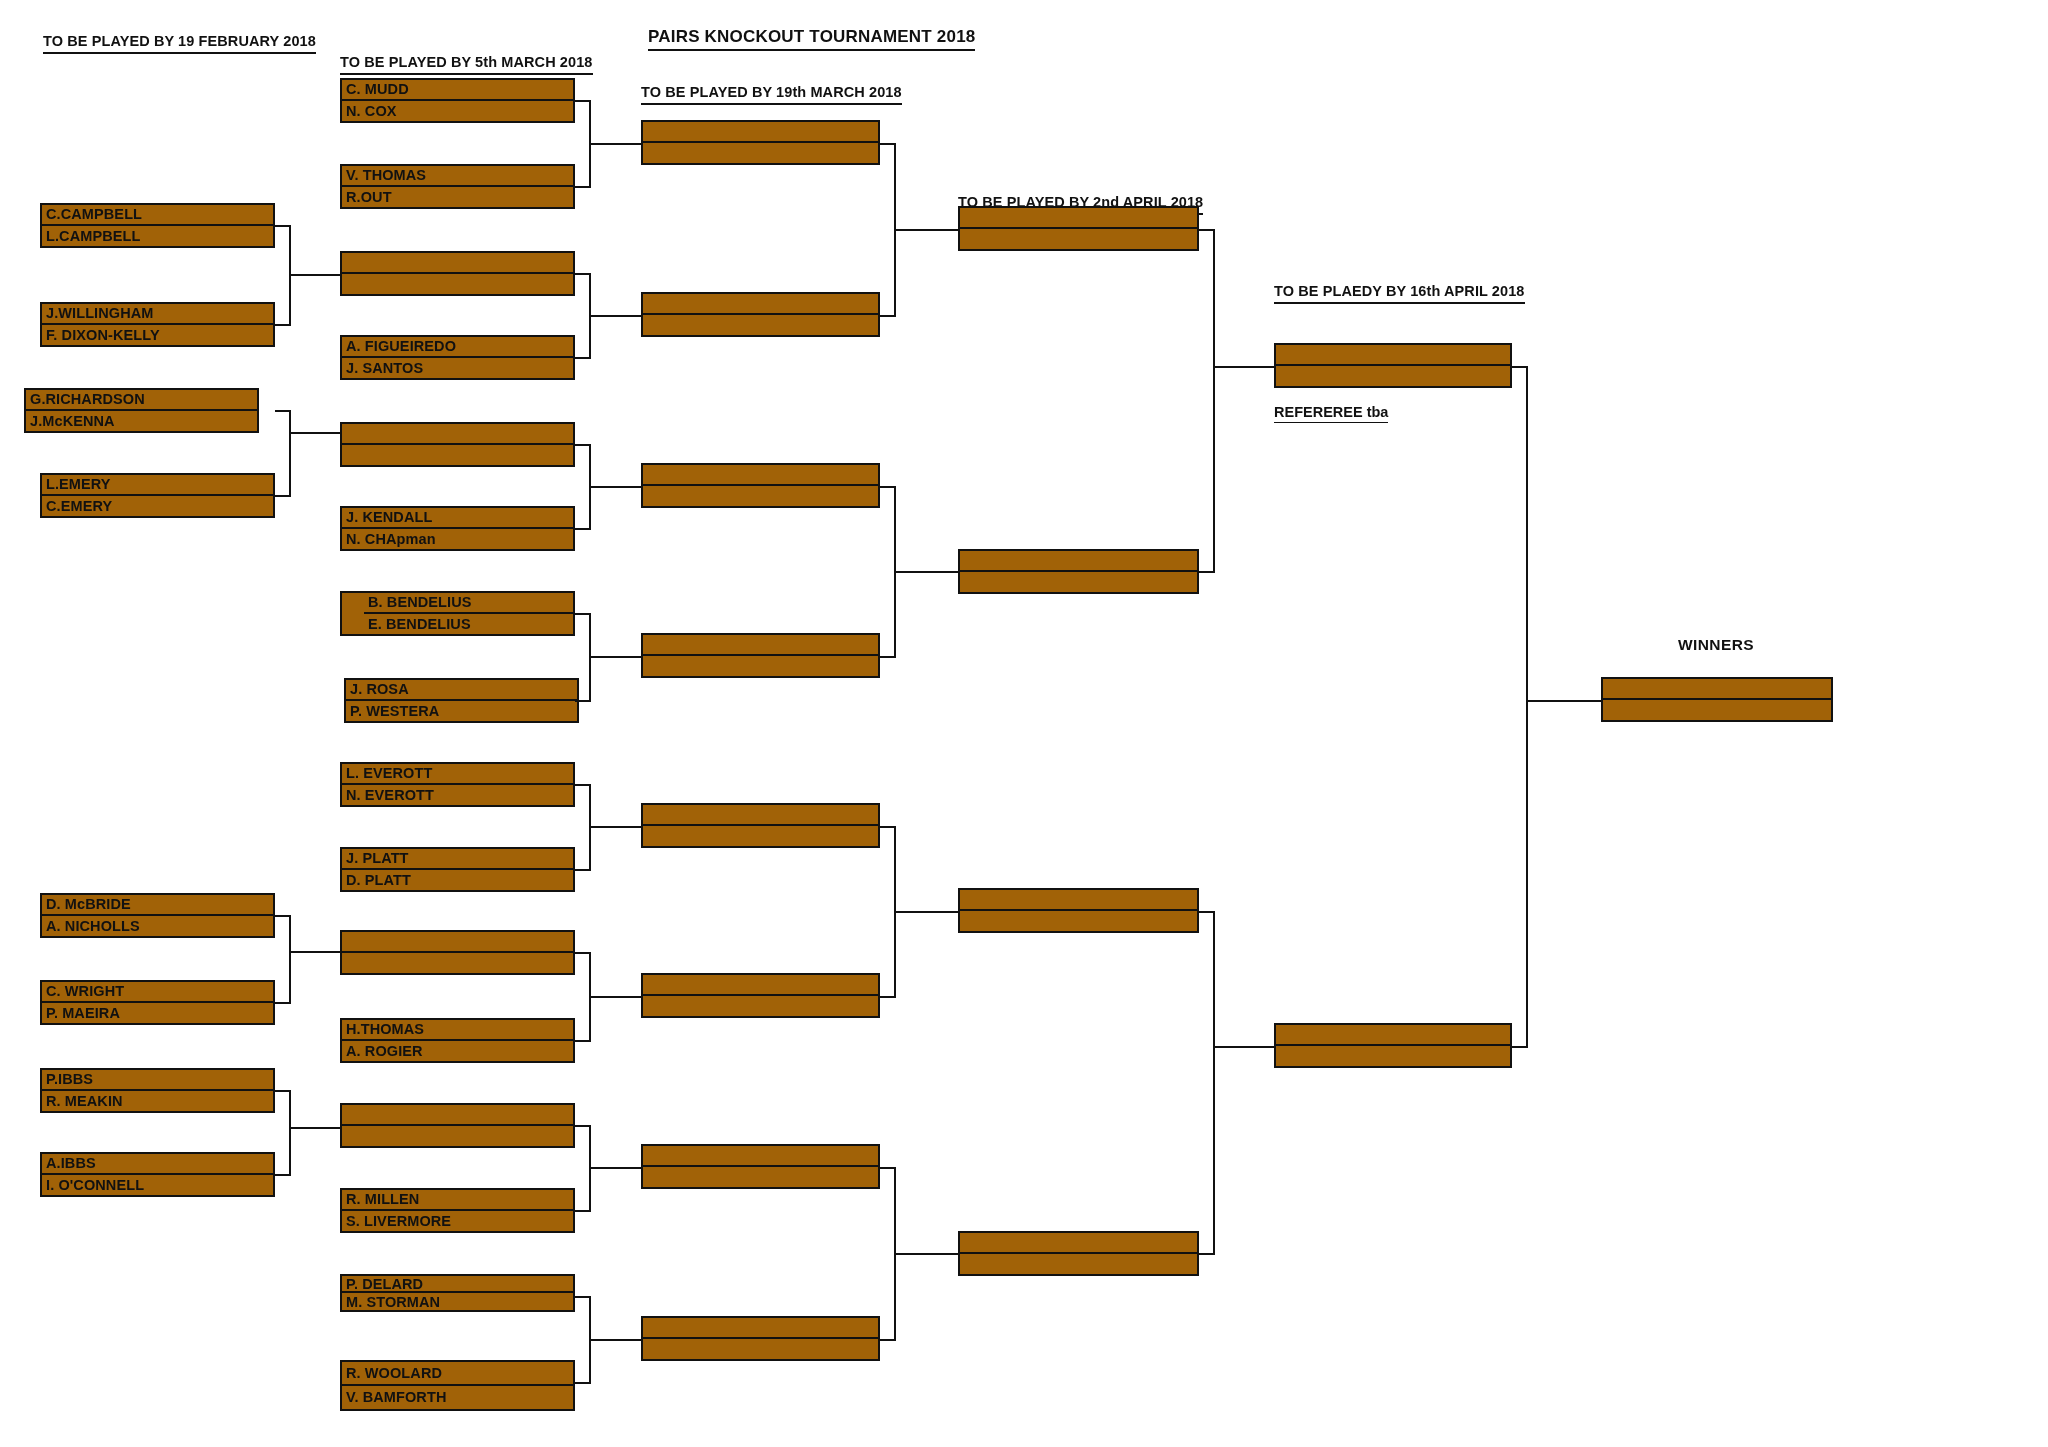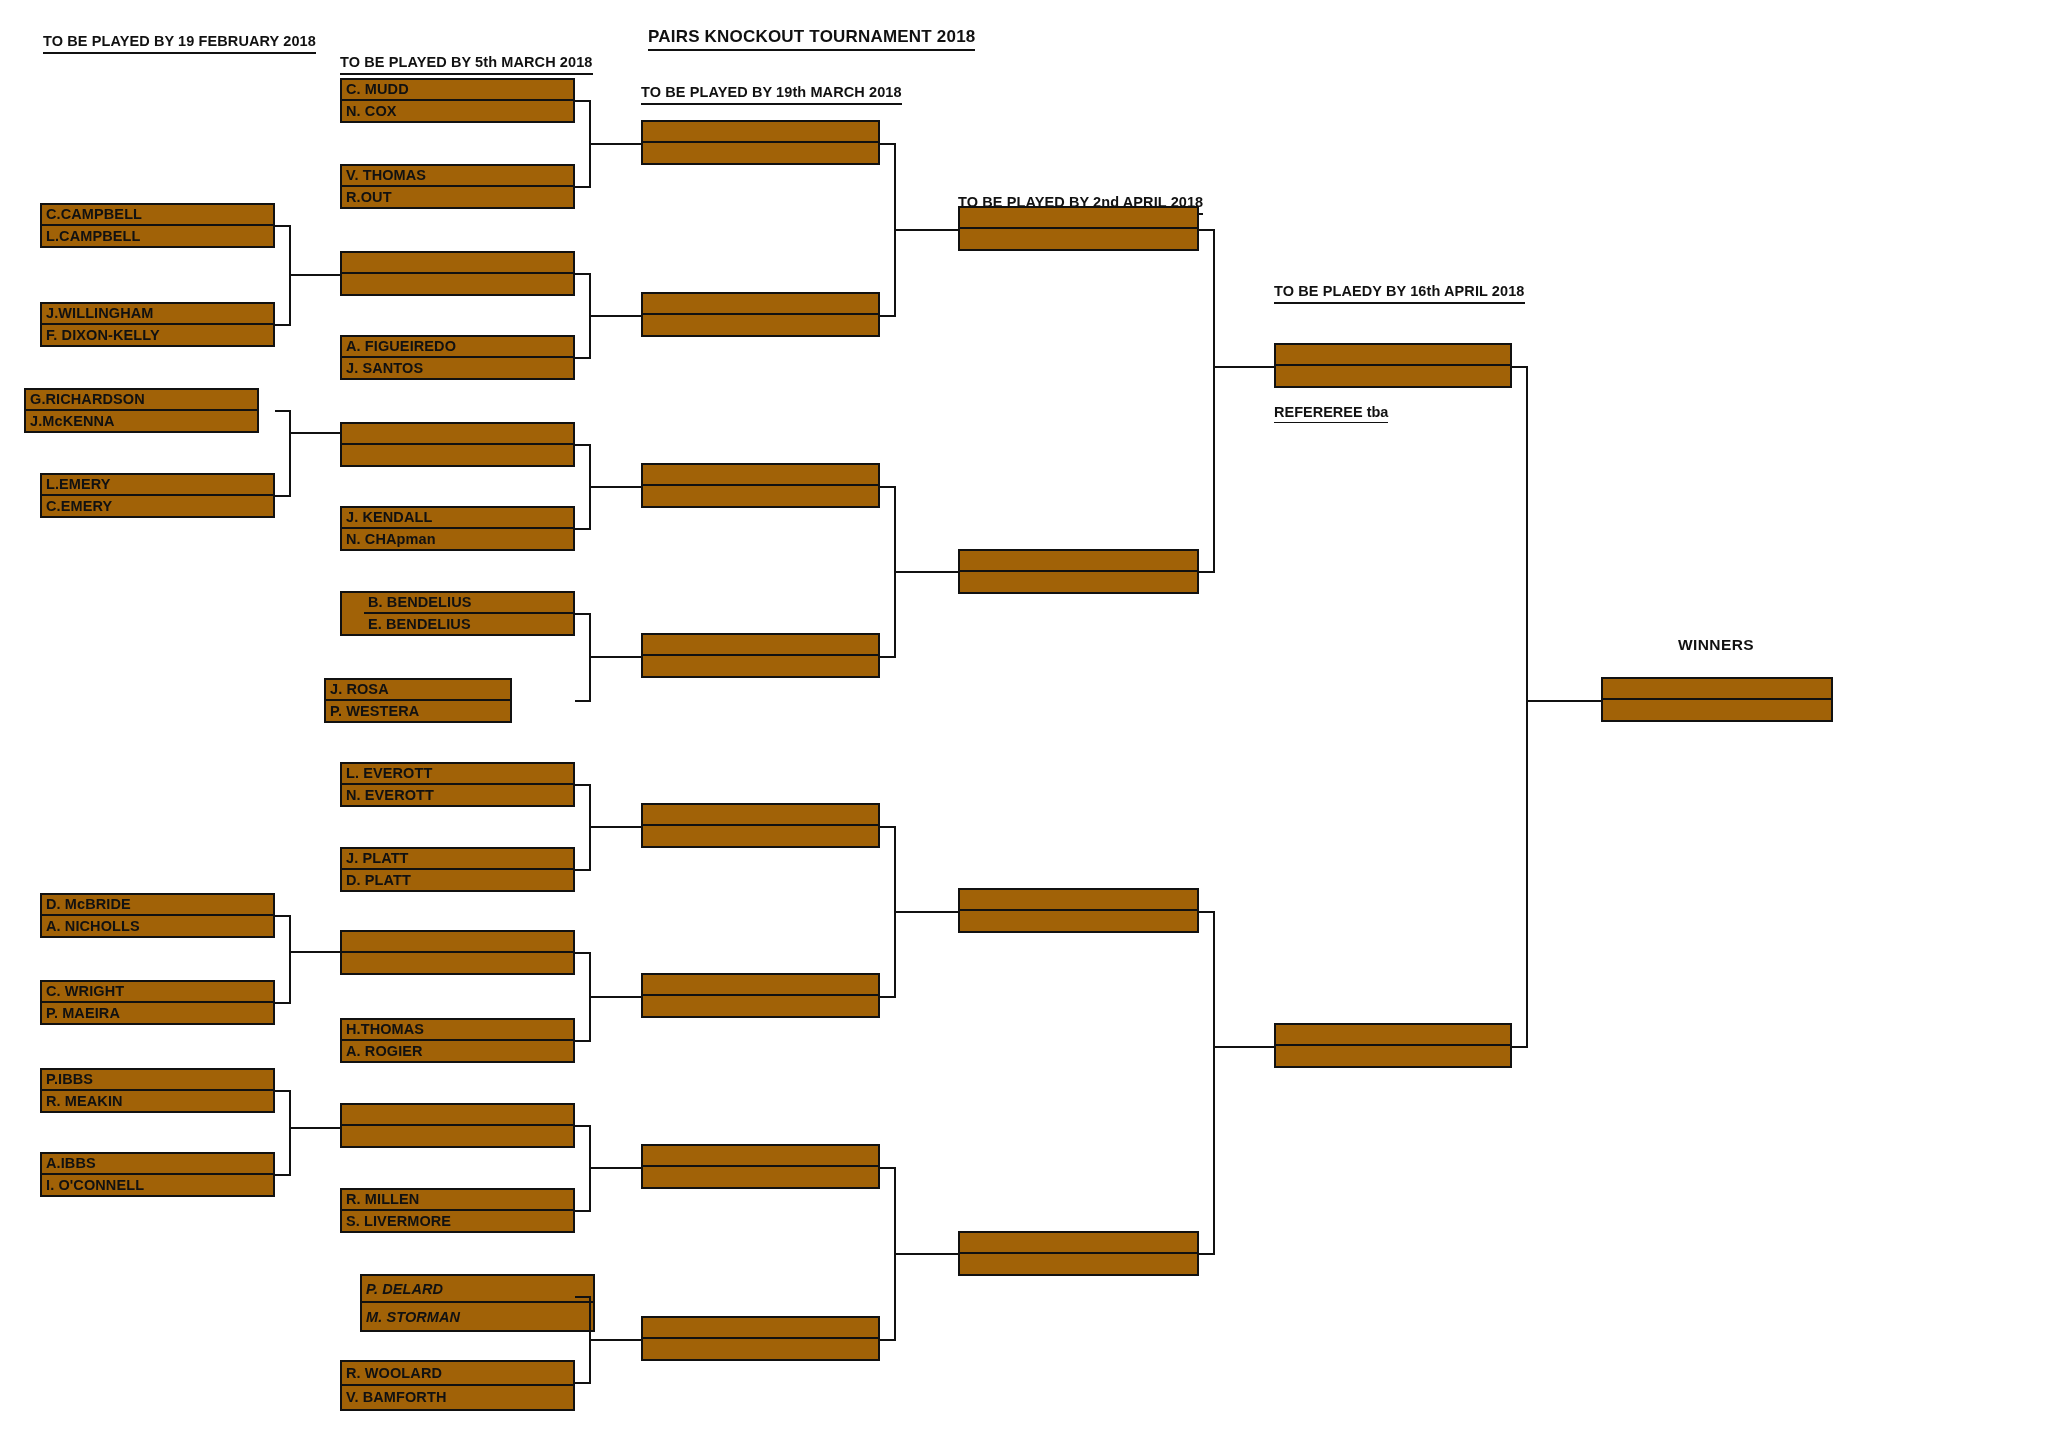--- a/index.html
+++ b/index.html
@@ -186,21 +186,21 @@
     <div class="slot"></div>
   </div>
   <div class="pair" style="left:340px;top:506px;width:235px;height:45px;">
     <div class="slot top">J. KENDALL</div>
     <div class="slot">N. CHApman</div>
   </div>
   <div class="pair" style="left:340px;top:591px;width:235px;height:45px;padding-left:22px;">
     <div class="slot top">B. BENDELIUS</div>
     <div class="slot">E. BENDELIUS</div>
   </div>
-  <div class="pair" style="left:324px;top:678px;width:188px;height:45px;">
+  <div class="pair" style="left:344px;top:678px;width:235px;height:45px;">
     <div class="slot top">J. ROSA</div>
     <div class="slot">P. WESTERA</div>
   </div>
   <div class="pair" style="left:340px;top:762px;width:235px;height:45px;">
     <div class="slot top">L. EVEROTT</div>
     <div class="slot">N. EVEROTT</div>
   </div>
   <div class="pair" style="left:340px;top:847px;width:235px;height:45px;">
     <div class="slot top">J. PLATT</div>
     <div class="slot">D. PLATT</div>
@@ -214,21 +214,21 @@
     <div class="slot">A. ROGIER</div>
   </div>
   <div class="pair" style="left:340px;top:1103px;width:235px;height:45px;">
     <div class="slot top"></div>
     <div class="slot"></div>
   </div>
   <div class="pair" style="left:340px;top:1188px;width:235px;height:45px;">
     <div class="slot top">R. MILLEN</div>
     <div class="slot">S. LIVERMORE</div>
   </div>
-  <div class="pair" style="left:360px;top:1274px;width:235px;height:58px;font-style:italic;">
+  <div class="pair" style="left:340px;top:1274px;width:235px;height:38px;">
     <div class="slot top">P. DELARD</div>
     <div class="slot">M. STORMAN</div>
   </div>
   <div class="pair" style="left:340px;top:1360px;width:235px;height:51px;">
     <div class="slot top">R. WOOLARD</div>
     <div class="slot">V. BAMFORTH</div>
   </div>
 
   <div class="h-line" style="left:575px;top:100px;width:16px;"></div>
   <div class="h-line" style="left:575px;top:186px;width:16px;"></div>

